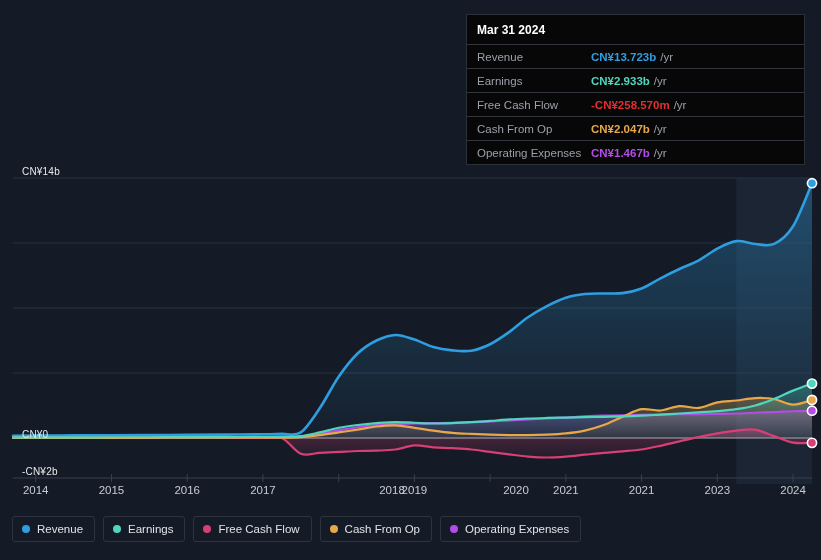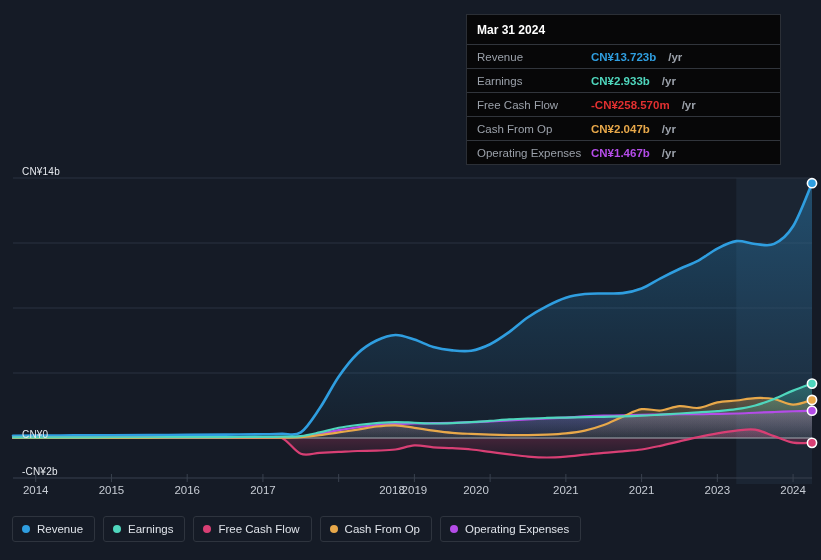--- a/index.html
+++ b/index.html
@@ -21,37 +21,37 @@
     white-space:nowrap;
   }
   .xlabels{position:absolute;left:0;top:484px;width:787px;height:18px;text-align:center;}
   .xlabel{
     position:absolute;font-size:11.5px;color:#c7ccd4;
     transform:translateX(-50%);white-space:nowrap;
   }
 
   
   .tooltip{
-    position:absolute;left:466px;top:14px;width:315px;
+    position:absolute;left:466px;top:14px;width:339px;
     background:#070708;border:1px solid #2b2f36;
     box-sizing:border-box;padding:0;
     font-size:11.5px;
   }
   .tt-title{
     color:#ffffff;font-weight:bold;font-size:12px;
     padding:8px 10px 7px 10px;
   }
   .tt-row{
     display:flex;align-items:center;
     border-top:1px solid #31353c;
     padding:3px 10px 3px 10px;height:17px;
   }
   .tt-label{color:#9ba1aa;width:114px;flex:0 0 114px;}
   .tt-val{font-weight:bold;}
-  .tt-unit{color:#9ba1aa;margin-left:12px;font-weight:bold;}
+  .tt-unit{color:#9ba1aa;margin-left:4px;font-weight:normal;}
   .tt-row.sub{border-top:none;}
   .tt-sub-val{color:#ffffff;font-weight:bold;}
   .tt-sub-txt{color:#9ba1aa;margin-left:4px;}
 
   
   .legend{
     position:absolute;left:12px;top:516px;display:flex;gap:8px;
   }
   .legend-item{
     display:flex;align-items:center;gap:7px;
@@ -130,21 +130,21 @@
       <div class="ylabel" style="left: 22px; top: 466px;">-CN¥2b</div>
     </div>
 
   <div class="xlabels" id="xlabels">
       <div class="xlabel" style="left: 35.7204px;">2014</div>
       <div class="xlabel" style="left: 111.455px;">2015</div>
       <div class="xlabel" style="left: 187.19px;">2016</div>
       <div class="xlabel" style="left: 262.924px;">2017</div>
       <div class="xlabel" style="left: 347px; margin-left: 45px;">2018</div>
       <div class="xlabel" style="left: 414.393px;">2019</div>
-      <div class="xlabel" style="left: 476px;">2020</div>
+      <div class="xlabel" style="left: 516px;">2020</div>
       <div class="xlabel" style="left: 565.863px;">2021</div>
       <div class="xlabel" style="left: 641.597px;">2021</div>
       <div class="xlabel" style="left: 717.332px;">2023</div>
       <div class="xlabel" style="left: 793.066px;">2024</div>
     </div>
 
   <div class="tooltip">
     <div class="tt-title">Mar 31 2024</div>
     <div id="tt-rows">
         <div class="tt-row">

